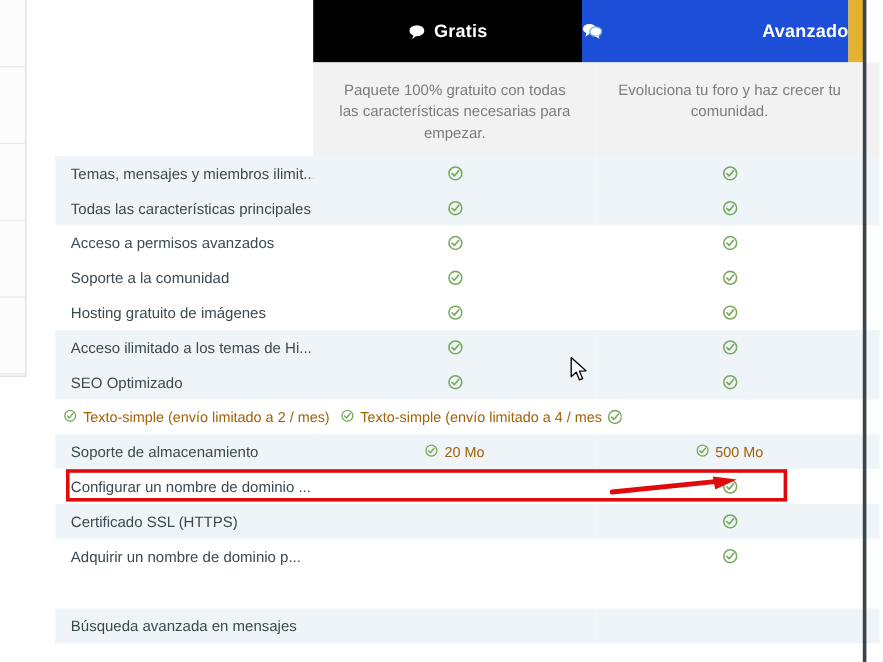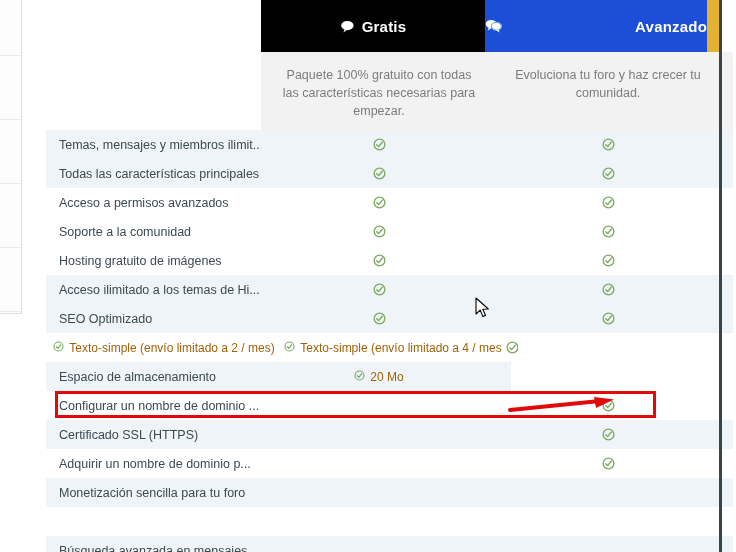--- a/index.html
+++ b/index.html
@@ -357,28 +357,34 @@
         </div>
         <div class="cell c-third">
           <span class="chk"><svg width="13" height="13" viewBox="0 0 16 16">
               <circle cx="8" cy="8" r="6.6" fill="none" stroke="#7aa95c" stroke-width="1.6"></circle>
               <path d="M4.6 8.2 L6.9 10.6 L11.4 5.2" fill="none" stroke="#7aa95c" stroke-width="1.7" stroke-linecap="round" stroke-linejoin="round"></path>
             </svg></span>
         </div>
       </div>
       <div class="row alt">
         <div class="cell c-feature">
-          <span class="label">Espacio de almacenamiento</span>
+          <span class="label">Soporte de almacenamiento</span>
         </div>
         <div class="cell c-gratis">
           <span class="val-text"><span class="chk-sm"><span class="chk"><svg width="11" height="11" viewBox="0 0 16 16">
                   <circle cx="8" cy="8" r="6.6" fill="none" stroke="#7aa95c" stroke-width="1.6"></circle>
                   <path d="M4.6 8.2 L6.9 10.6 L11.4 5.2" fill="none" stroke="#7aa95c" stroke-width="1.7" stroke-linecap="round" stroke-linejoin="round"></path>
                 </svg></span></span>20 Mo</span>
         </div>
+        <div class="cell c-avanz">
+          <span class="val-text"><span class="chk-sm"><span class="chk"><svg width="11" height="11" viewBox="0 0 16 16">
+                  <circle cx="8" cy="8" r="6.6" fill="none" stroke="#7aa95c" stroke-width="1.6"></circle>
+                  <path d="M4.6 8.2 L6.9 10.6 L11.4 5.2" fill="none" stroke="#7aa95c" stroke-width="1.7" stroke-linecap="round" stroke-linejoin="round"></path>
+                </svg></span></span>500 Mo</span>
+        </div>
         <div class="cell c-third"></div>
       </div>
       <div class="row">
         <div class="cell c-feature">
           <span class="label">Configurar un nombre de dominio ...</span>
         </div>
         <div class="cell c-gratis"></div>
         <div class="cell c-avanz">
           <span class="chk"><svg width="13" height="13" viewBox="0 0 16 16">
               <circle cx="8" cy="8" r="6.6" fill="none" stroke="#7aa95c" stroke-width="1.6"></circle>
@@ -404,28 +410,20 @@
         <div class="cell c-feature">
           <span class="label">Adquirir un nombre de dominio p...</span>
         </div>
         <div class="cell c-gratis"></div>
         <div class="cell c-avanz">
           <span class="chk"><svg width="13" height="13" viewBox="0 0 16 16">
               <circle cx="8" cy="8" r="6.6" fill="none" stroke="#7aa95c" stroke-width="1.6"></circle>
               <path d="M4.6 8.2 L6.9 10.6 L11.4 5.2" fill="none" stroke="#7aa95c" stroke-width="1.7" stroke-linecap="round" stroke-linejoin="round"></path>
             </svg></span>
         </div>
-        <div class="cell c-third"></div>
-      </div>
-      <div class="row alt">
-        <div class="cell c-feature">
-          <span class="label">Monetización sencilla para tu foro</span>
-        </div>
-        <div class="cell c-gratis"></div>
-        <div class="cell c-avanz"></div>
         <div class="cell c-third"></div>
       </div>
       <div class="row">
         <div class="cell c-gratis"></div>
         <div class="cell c-avanz"></div>
         <div class="cell c-third"></div>
       </div>
       <div class="row alt">
         <div class="cell c-feature">
           <span class="label">Búsqueda avanzada en mensajes</span>

